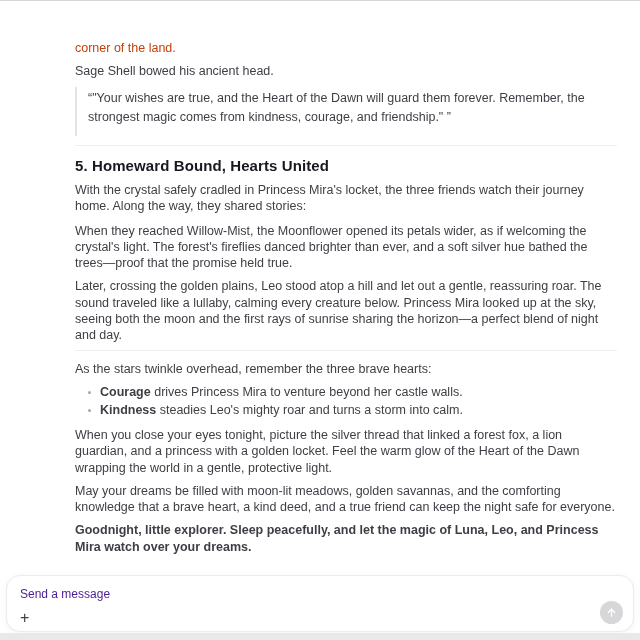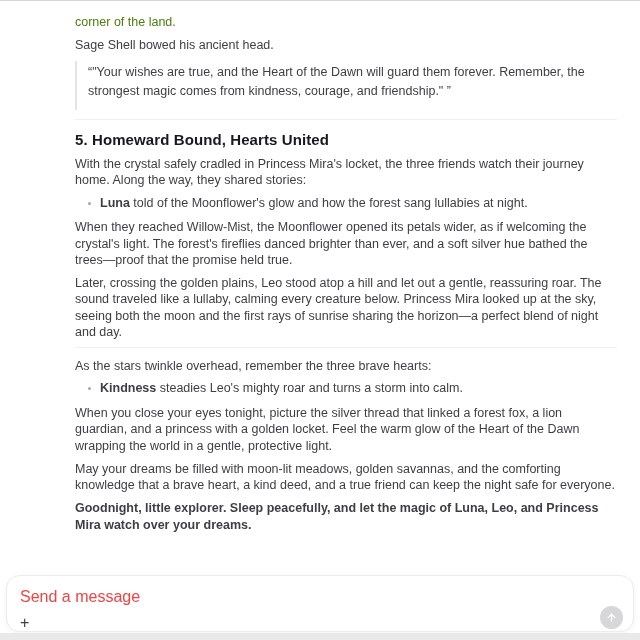--- a/index.html
+++ b/index.html
@@ -12,21 +12,21 @@
     overflow: hidden;
     font-family: "Liberation Sans", sans-serif;
     color: #3e3f45;
   }
   .content {
     padding: 13px 23px 0 75px;
     font-size: 12.5px;
     line-height: 1.3;
   }
   .content p { margin: 0 0 7px; }
-  p.faded { color: #4d7c0f; }
+  p.faded { color: #c2410c; margin-top: 26px; }
   blockquote {
     border-left: 2px solid #e4e4e6;
     padding: 2px 8px 2px 11px;
     margin: 0 0 9px;
   }
   blockquote p { line-height: 1.52; margin: 0; }
   hr.divider {
     border: 0; border-top: 1px solid #f0f0f1;
     margin: 2px 0 10px;
   }
@@ -51,21 +51,21 @@
     position: absolute; left: 6px; right: 6px; bottom: 8px;
     height: 57px;
     background: #ffffff;
     border: 1px solid #ececec;
     border-radius: 14px;
     box-shadow: 0 1px 5px rgba(0,0,0,0.05);
     padding: 11px 12px 8px 13px;
     display: flex; flex-direction: column; justify-content: space-between;
   }
   .composer-placeholder {
-    font-size: 16px; color: #ef4444; line-height: 1.2;
+    font-size: 12px; color: #4c1d95; line-height: 1.2;
     cursor: text;
   }
   .composer-row { display: flex; align-items: flex-end; justify-content: space-between; }
   .plus-btn {
     background: none; border: 0; padding: 0; cursor: pointer;
     font-size: 16px; line-height: 1; color: #3f3f44;
     font-family: "Liberation Sans", sans-serif;
   }
   .send-btn {
     border: 0; cursor: pointer;
@@ -94,32 +94,32 @@
       <p>“"Your wishes are true, and the Heart of the Dawn will guard them forever. Remember, the strongest magic comes from kindness, courage, and friendship." ”</p>
     </blockquote>
 
     <hr class="divider">
 
     <h3 class="section-heading">5. Homeward Bound, Hearts United</h3>
 
     <p>With the crystal safely cradled in Princess Mira's locket, the three friends watch their journey home. Along the way, they shared stories:</p>
 
     <ul class="bullets">
-      <li><span class="b">Luna</span><span> told of the Moonflower's glow and how the forest sang lullabies at night.</span></li>
     </ul>
 
     <p>When they reached Willow-Mist, the Moonflower opened its petals wider, as if welcoming the crystal's light. The forest's fireflies danced brighter than ever, and a soft silver hue bathed the trees—proof that the promise held true.</p>
     <p>Later, crossing the golden plains, Leo stood atop a hill and let out a gentle, reassuring roar. The sound traveled like a lullaby, calming every creature below. Princess Mira looked up at the sky, seeing both the moon and the first rays of sunrise sharing the horizon—a perfect blend of night and day.</p>
 
     <hr class="divider">
 
 
     <p>As the stars twinkle overhead, remember the three brave hearts:</p>
 
     <ul class="bullets">
+      <li><span class="b">Courage</span><span> drives Princess Mira to venture beyond her castle walls.</span></li>
       <li><span class="b">Kindness</span><span> steadies Leo's mighty roar and turns a storm into calm.</span></li>
     </ul>
 
     <p>When you close your eyes tonight, picture the silver thread that linked a forest fox, a lion guardian, and a princess with a golden locket. Feel the warm glow of the Heart of the Dawn wrapping the world in a gentle, protective light.</p>
     <p>May your dreams be filled with moon-lit meadows, golden savannas, and the comforting knowledge that a brave heart, a kind deed, and a true friend can keep the night safe for everyone.</p>
 
     <p class="closing">Goodnight, little explorer. Sleep peacefully, and let the magic of Luna, Leo, and Princess Mira watch over your dreams.</p>
 
   </div>
 

